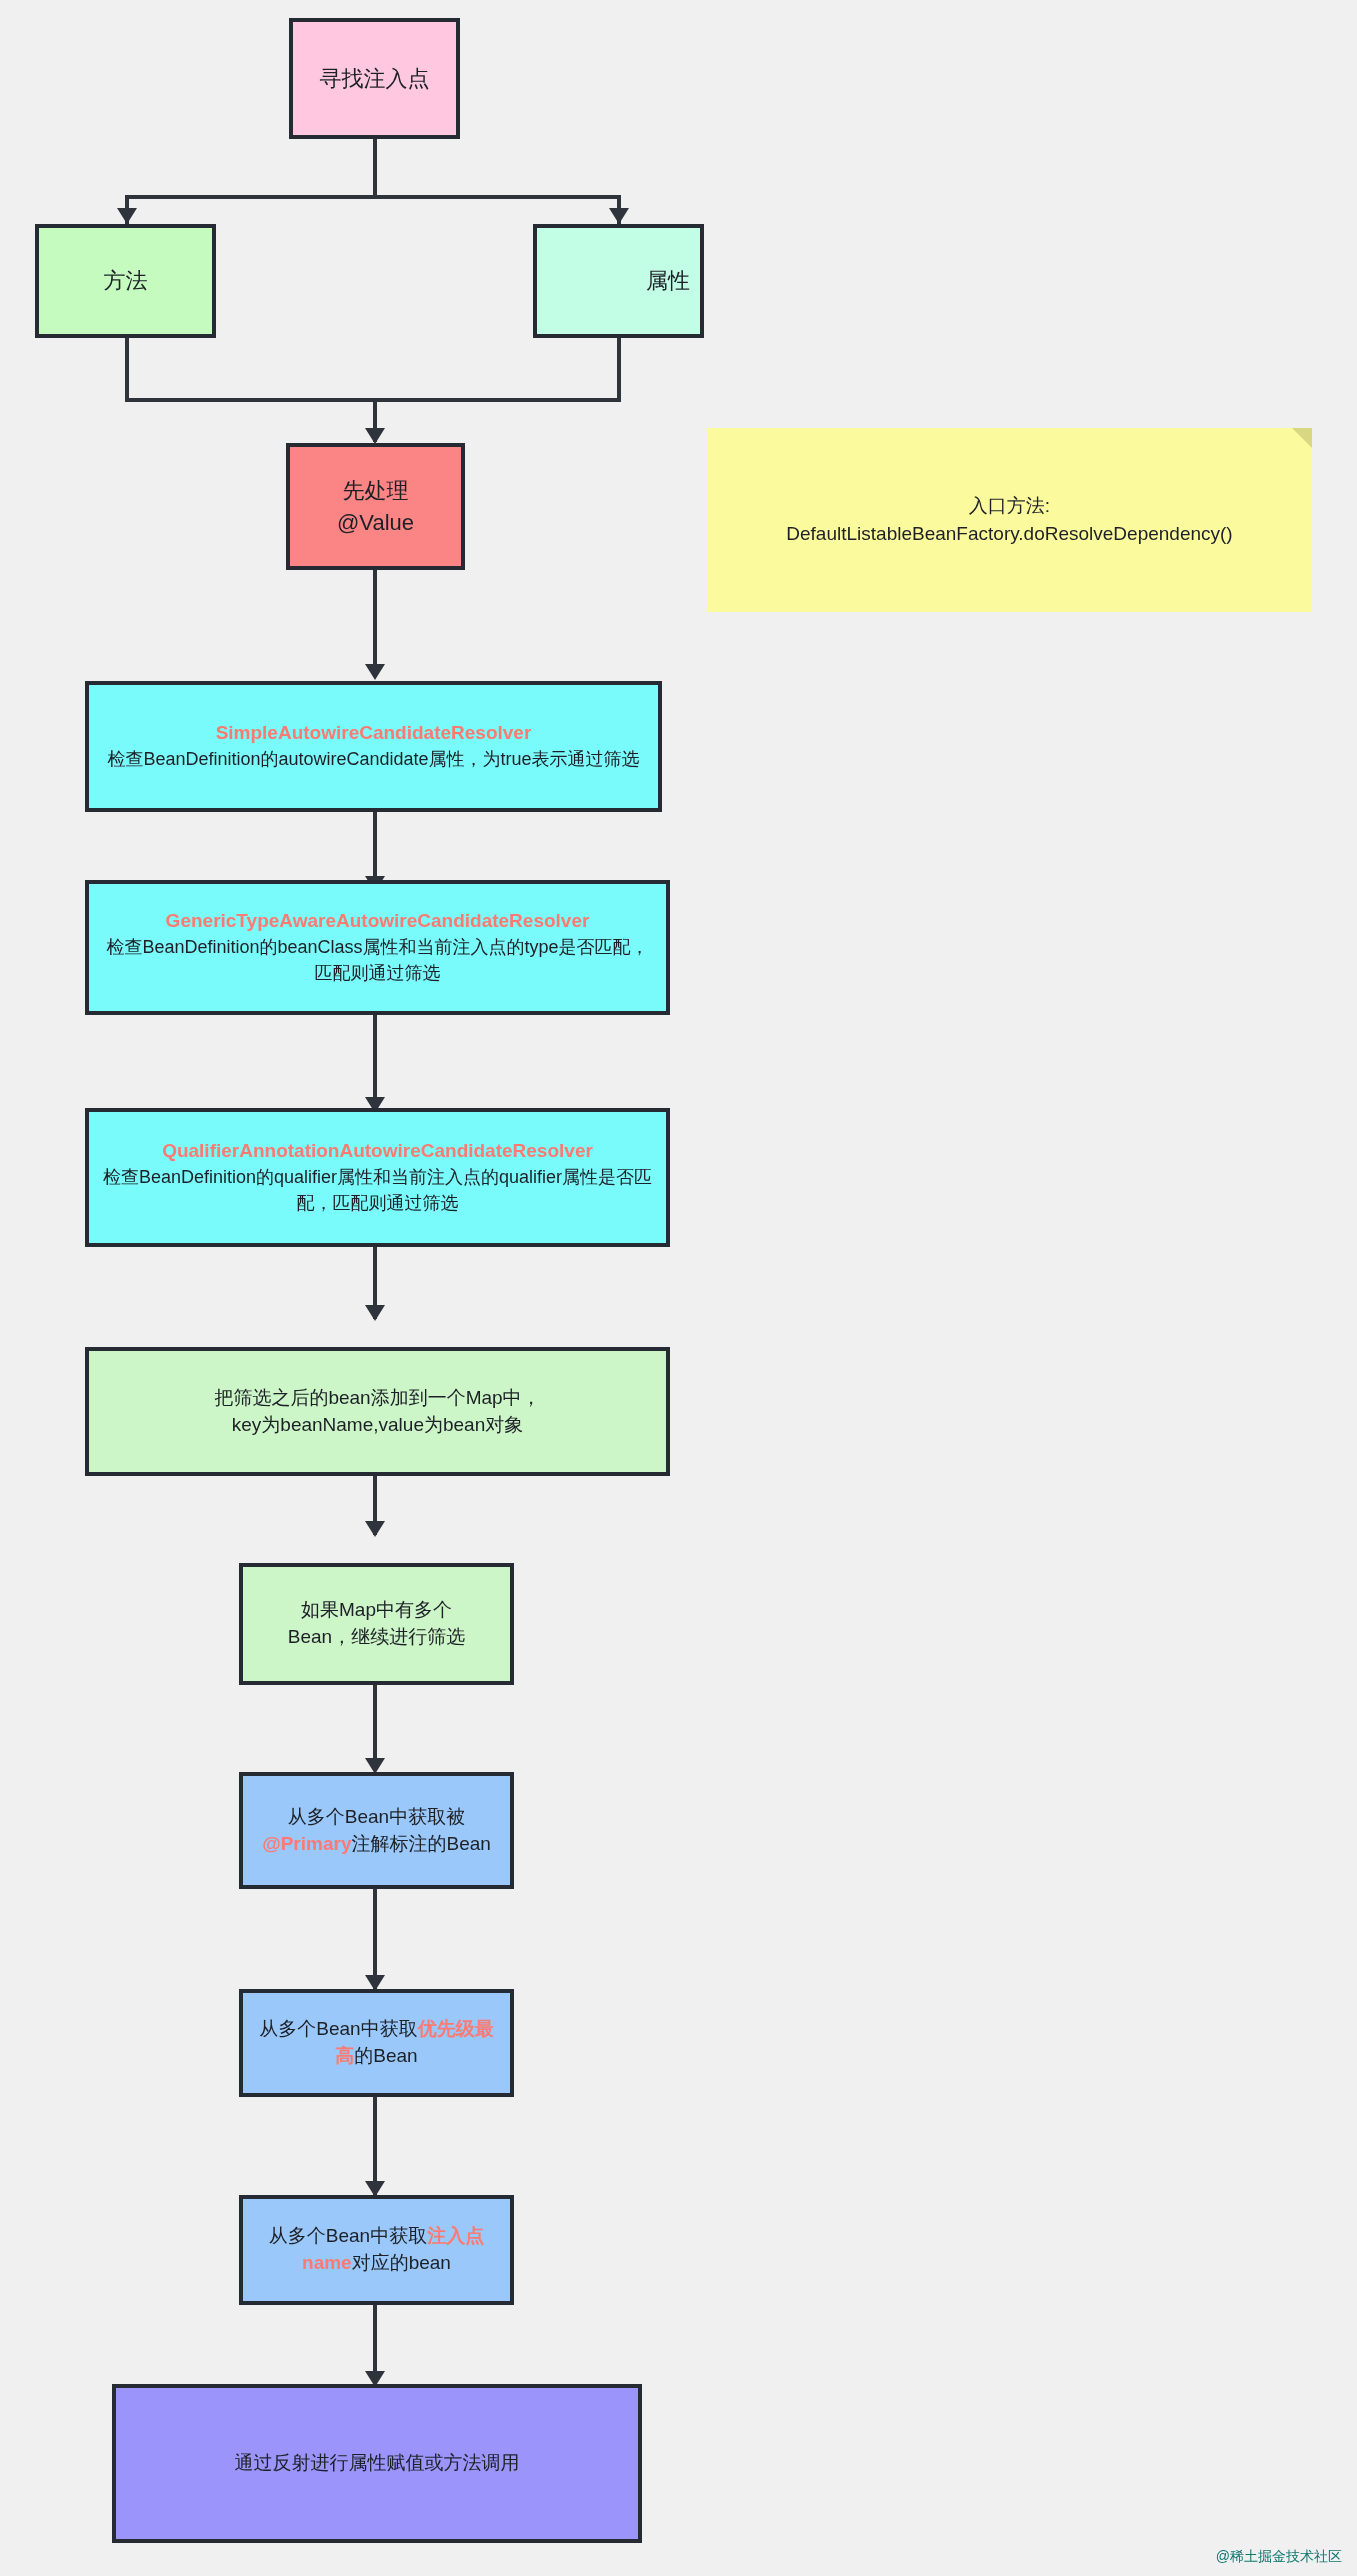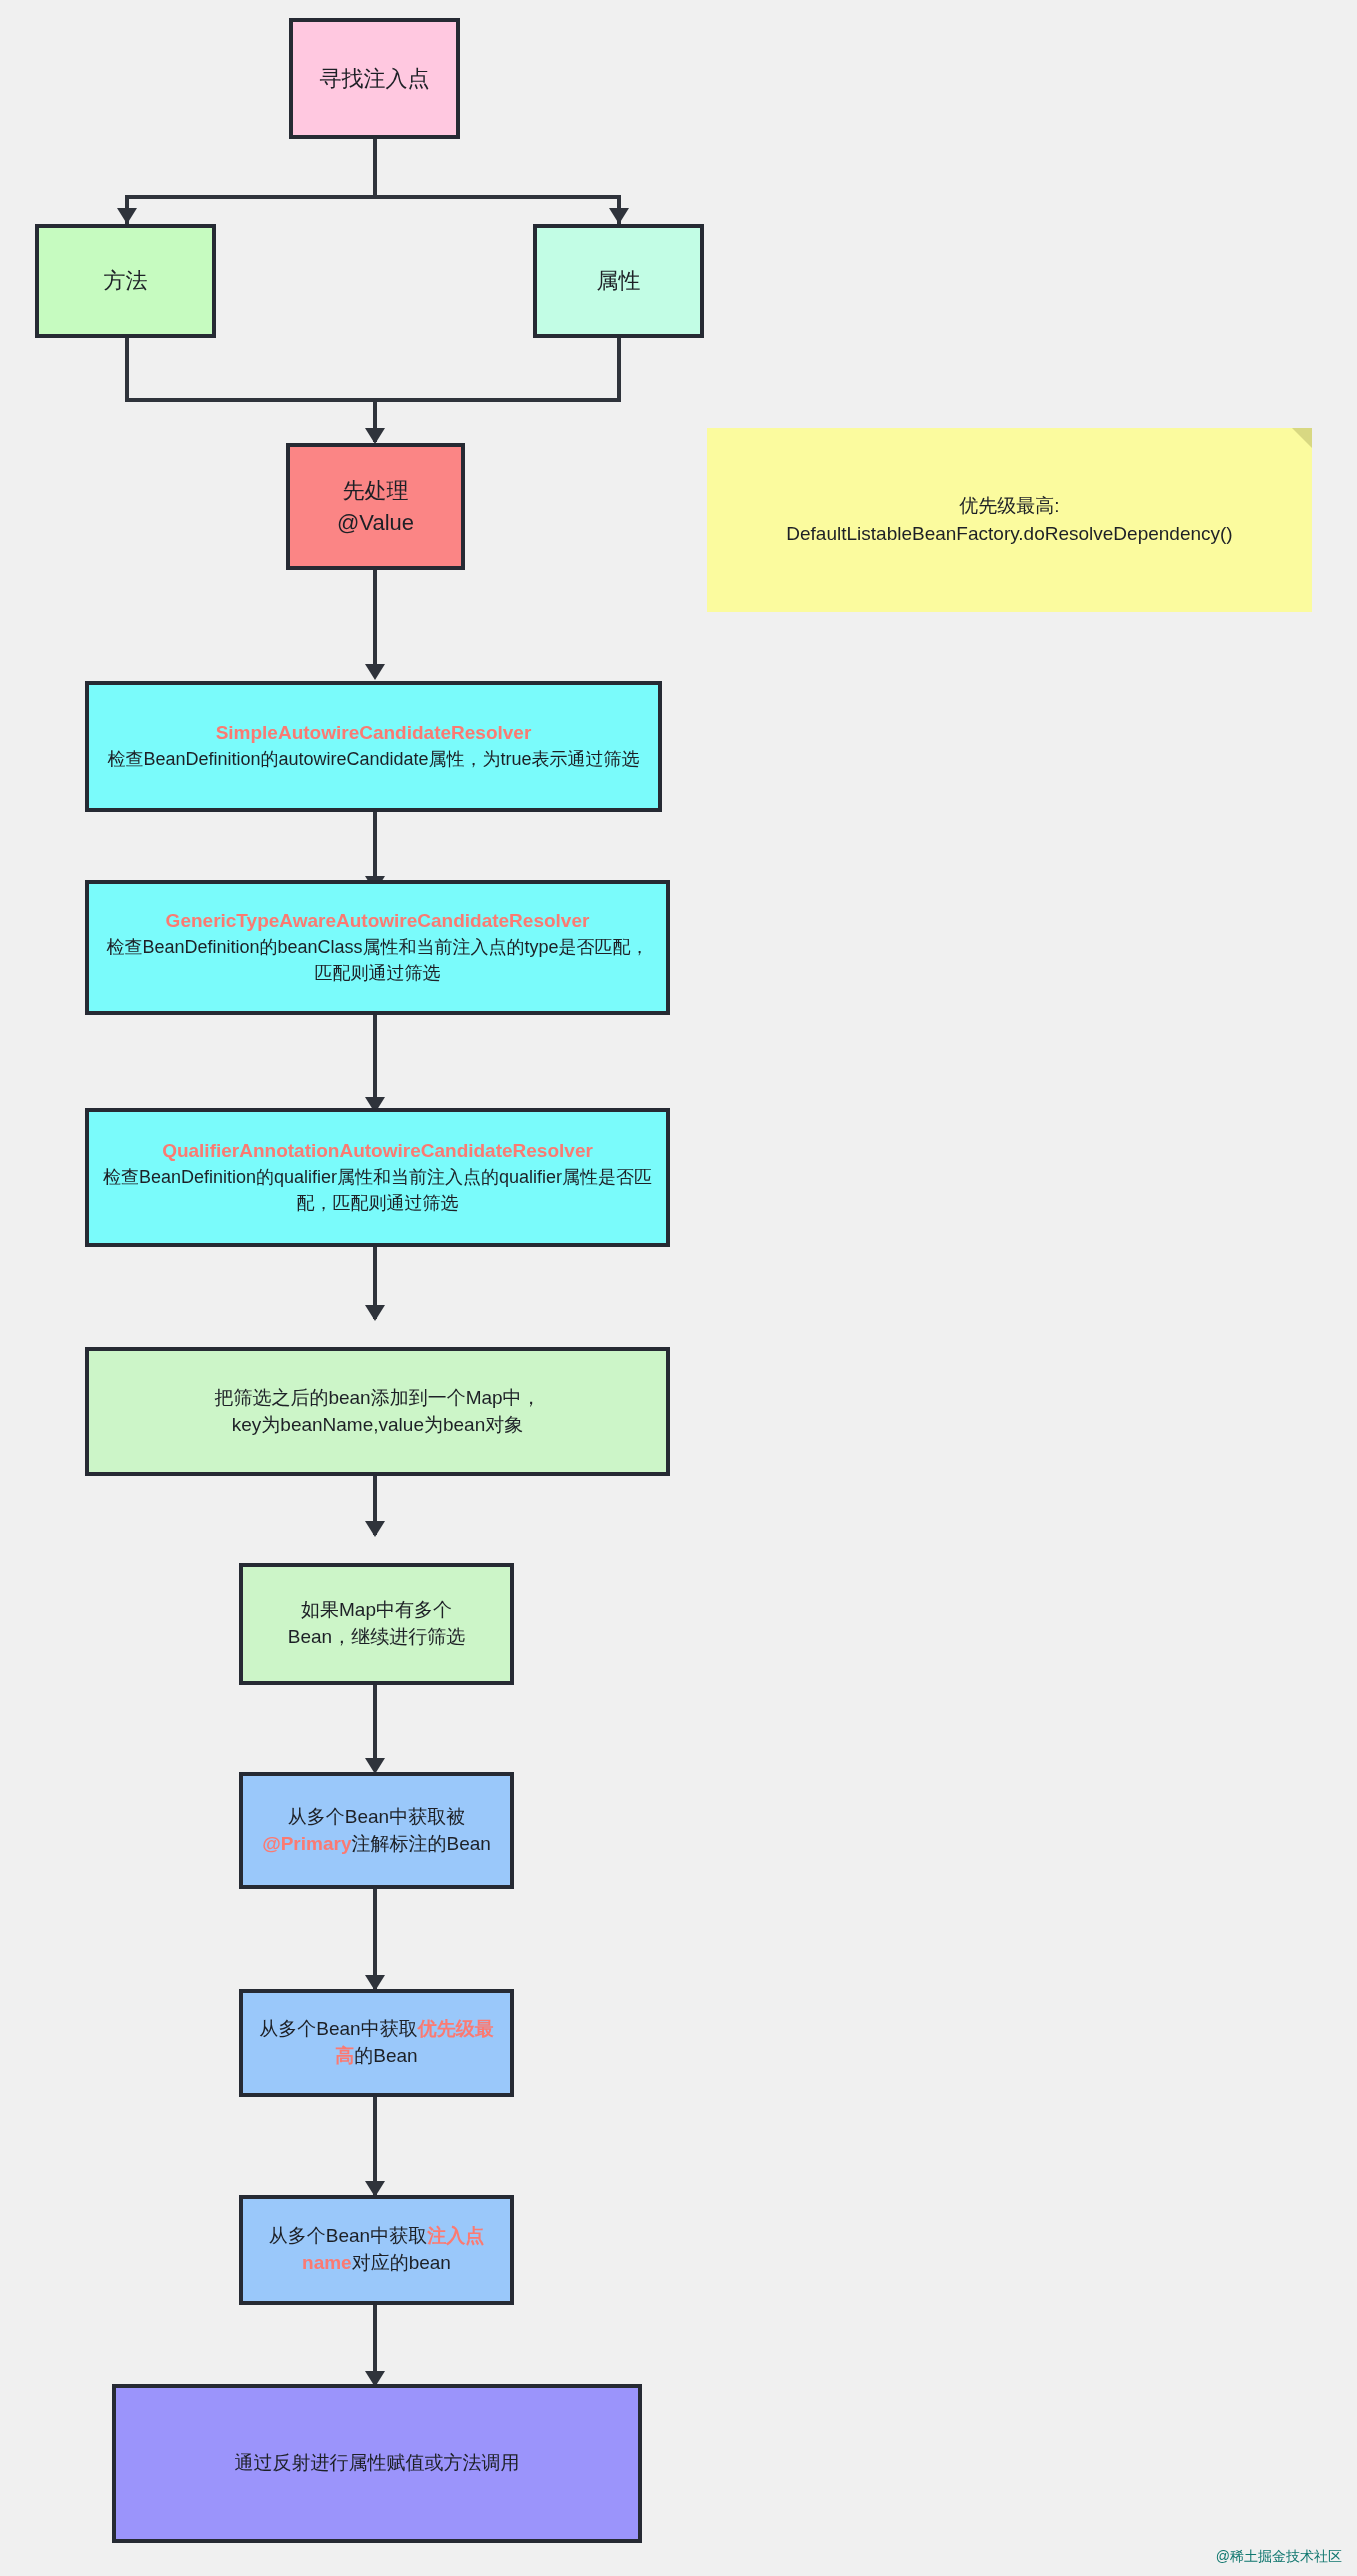--- a/index.html
+++ b/index.html
@@ -151,35 +151,35 @@
   <div class="arrow" style="left:365px; top:2371px;"></div>
 
   <div class="node pink fs-22" style="left:289px; top:18px; width:171px; height:121px;">
     <span class="txt">寻找注入点</span>
   </div>
 
   <div class="node green fs-22" style="left:35px; top:224px; width:181px; height:114px;">
     <span class="txt">方法</span>
   </div>
 
-  <div class="node mint fs-22" style="left:533px; top:224px; width:171px; height:114px;">
+  <div class="node mint fs-22" style="left:533px; top:224px; width:171px; height:114px;text-align:right;">
     <span class="txt">属性</span>
   </div>
 
   <div class="node red fs-22" style="left:286px; top:443px; width:179px; height:127px;">
     <span class="txt">
       <span>先处理</span><br>
       <span>@Value</span>
     </span>
   </div>
 
   <div class="note" style="left:707px; top:428px; width:605px; height:184px;">
     <span class="note-fold"></span>
     <span class="txt">
-      <span>优先级最高:</span><br>
+      <span>入口方法:</span><br>
       <span>DefaultListableBeanFactory.doResolveDependency()</span>
     </span>
   </div>
 
   <div class="node cyan fs-18" style="left:85px; top:681px; width:577px; height:131px;">
     <span class="txt">
       <span class="title-red fs-19">SimpleAutowireCandidateResolver</span>
       <span>检查BeanDefinition的autowireCandidate属性，为true表示通过筛选</span>
     </span>
   </div>

